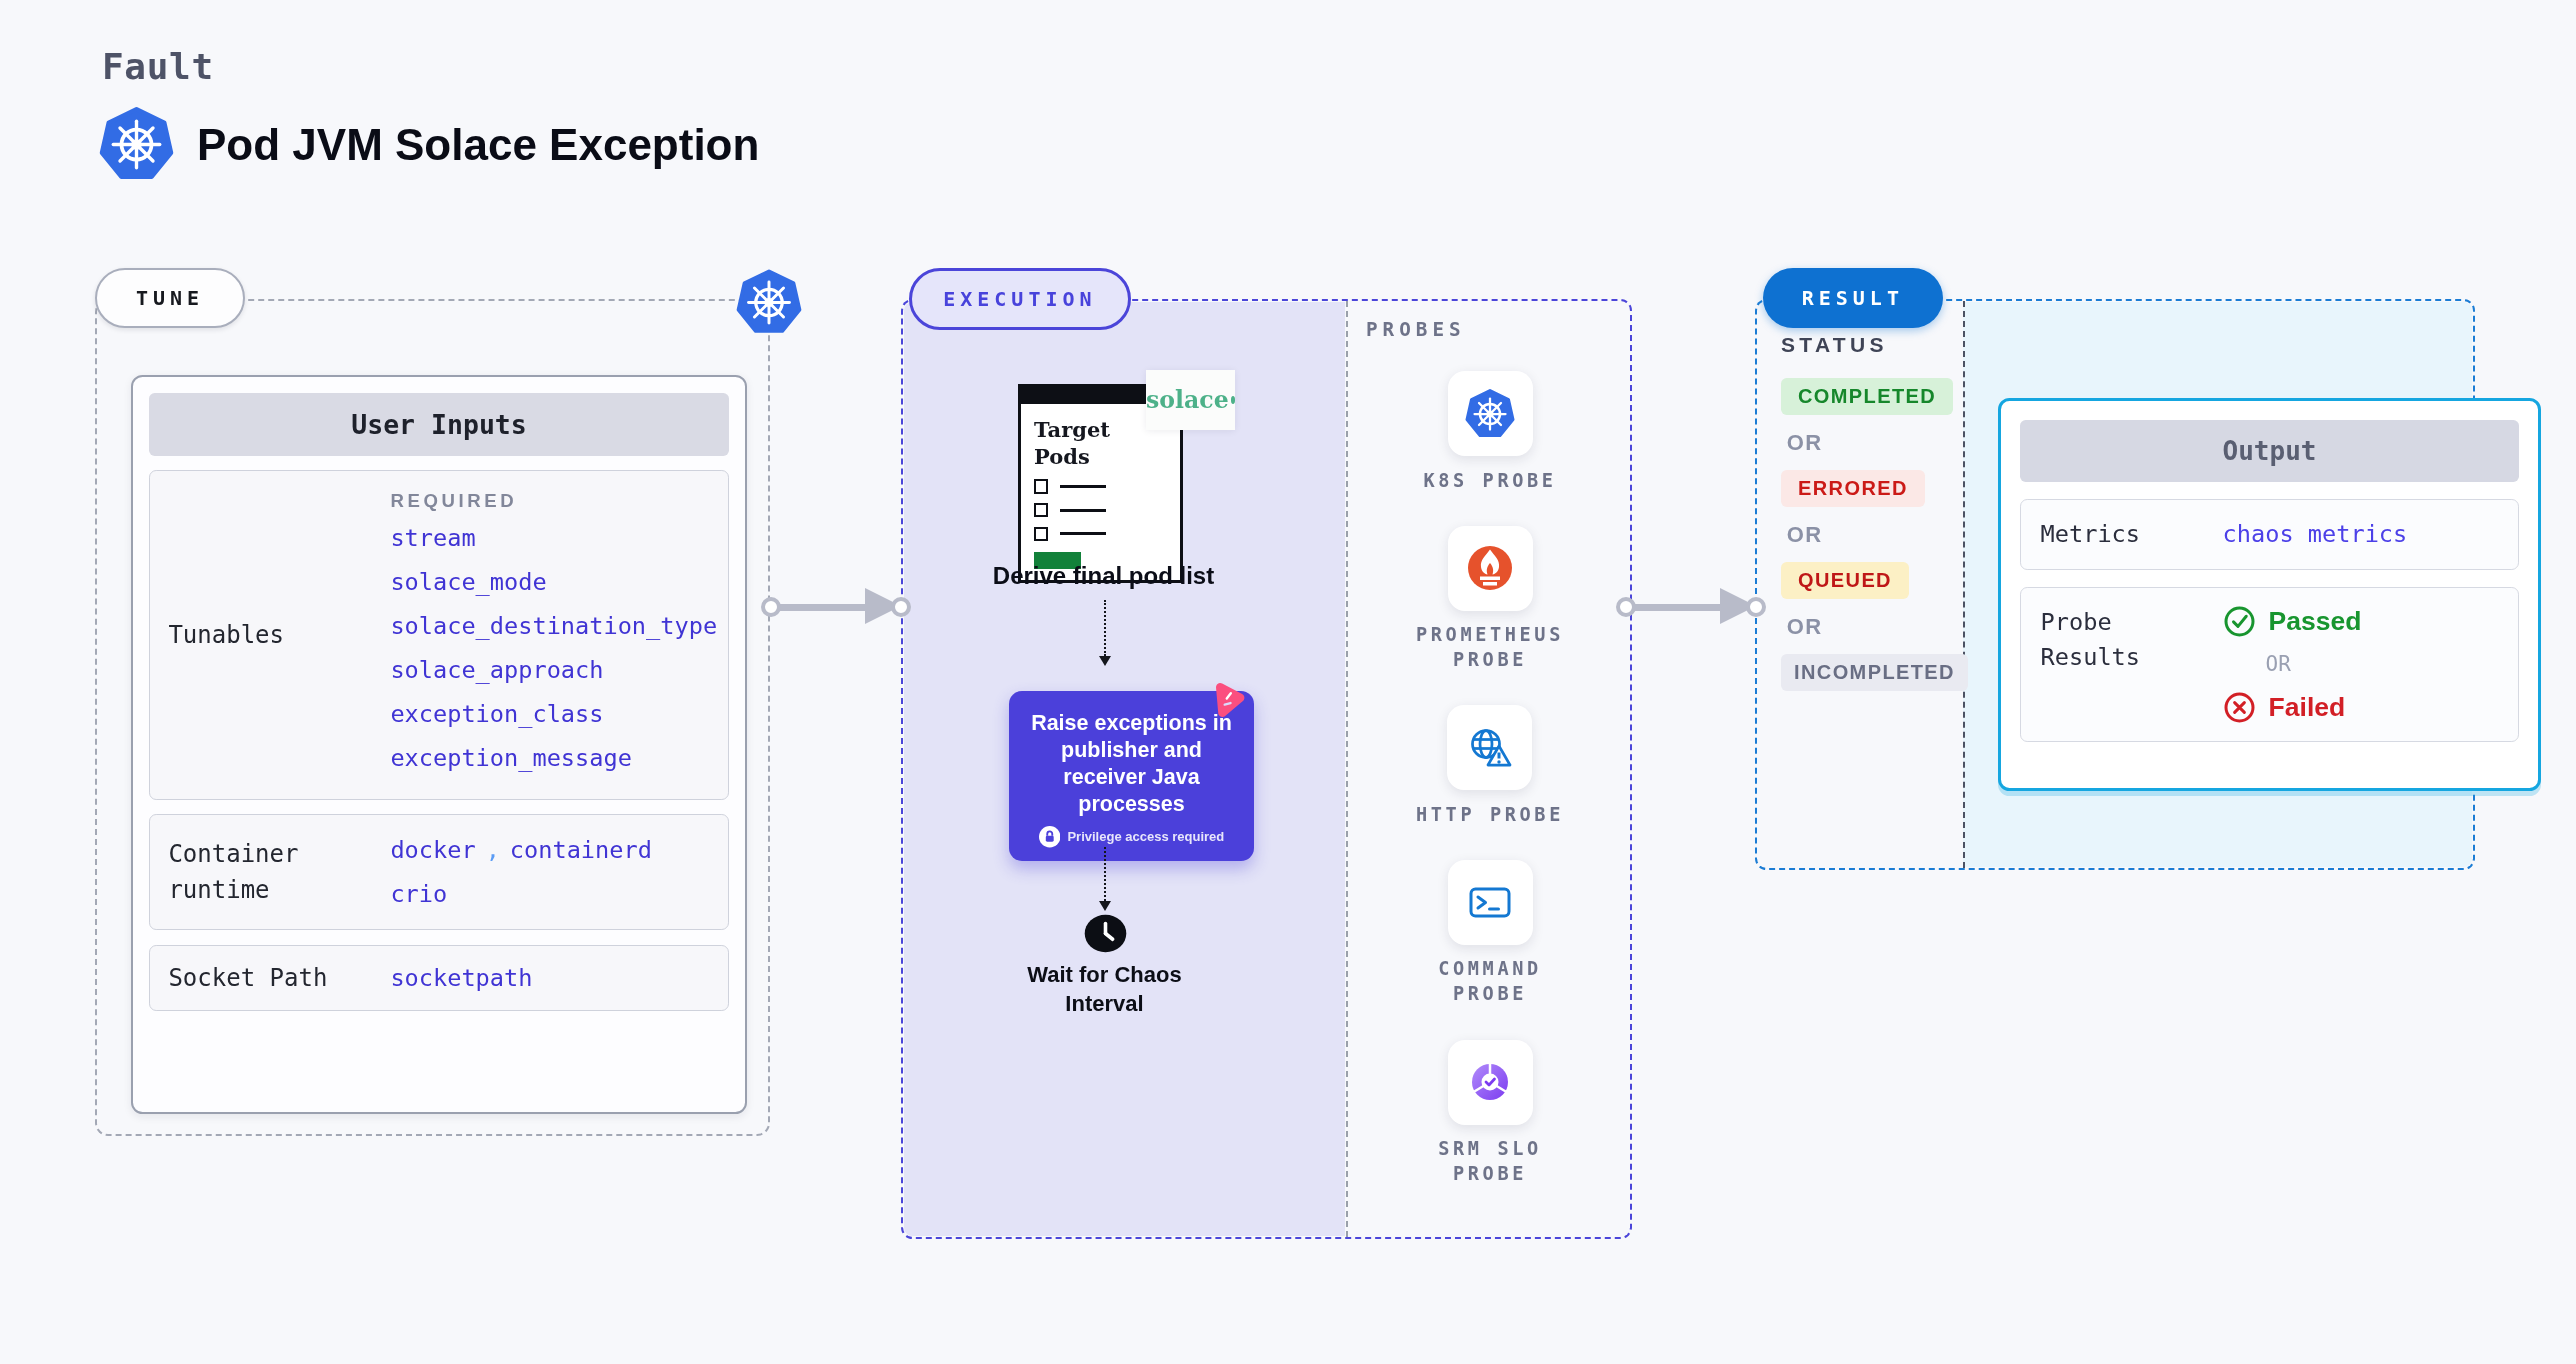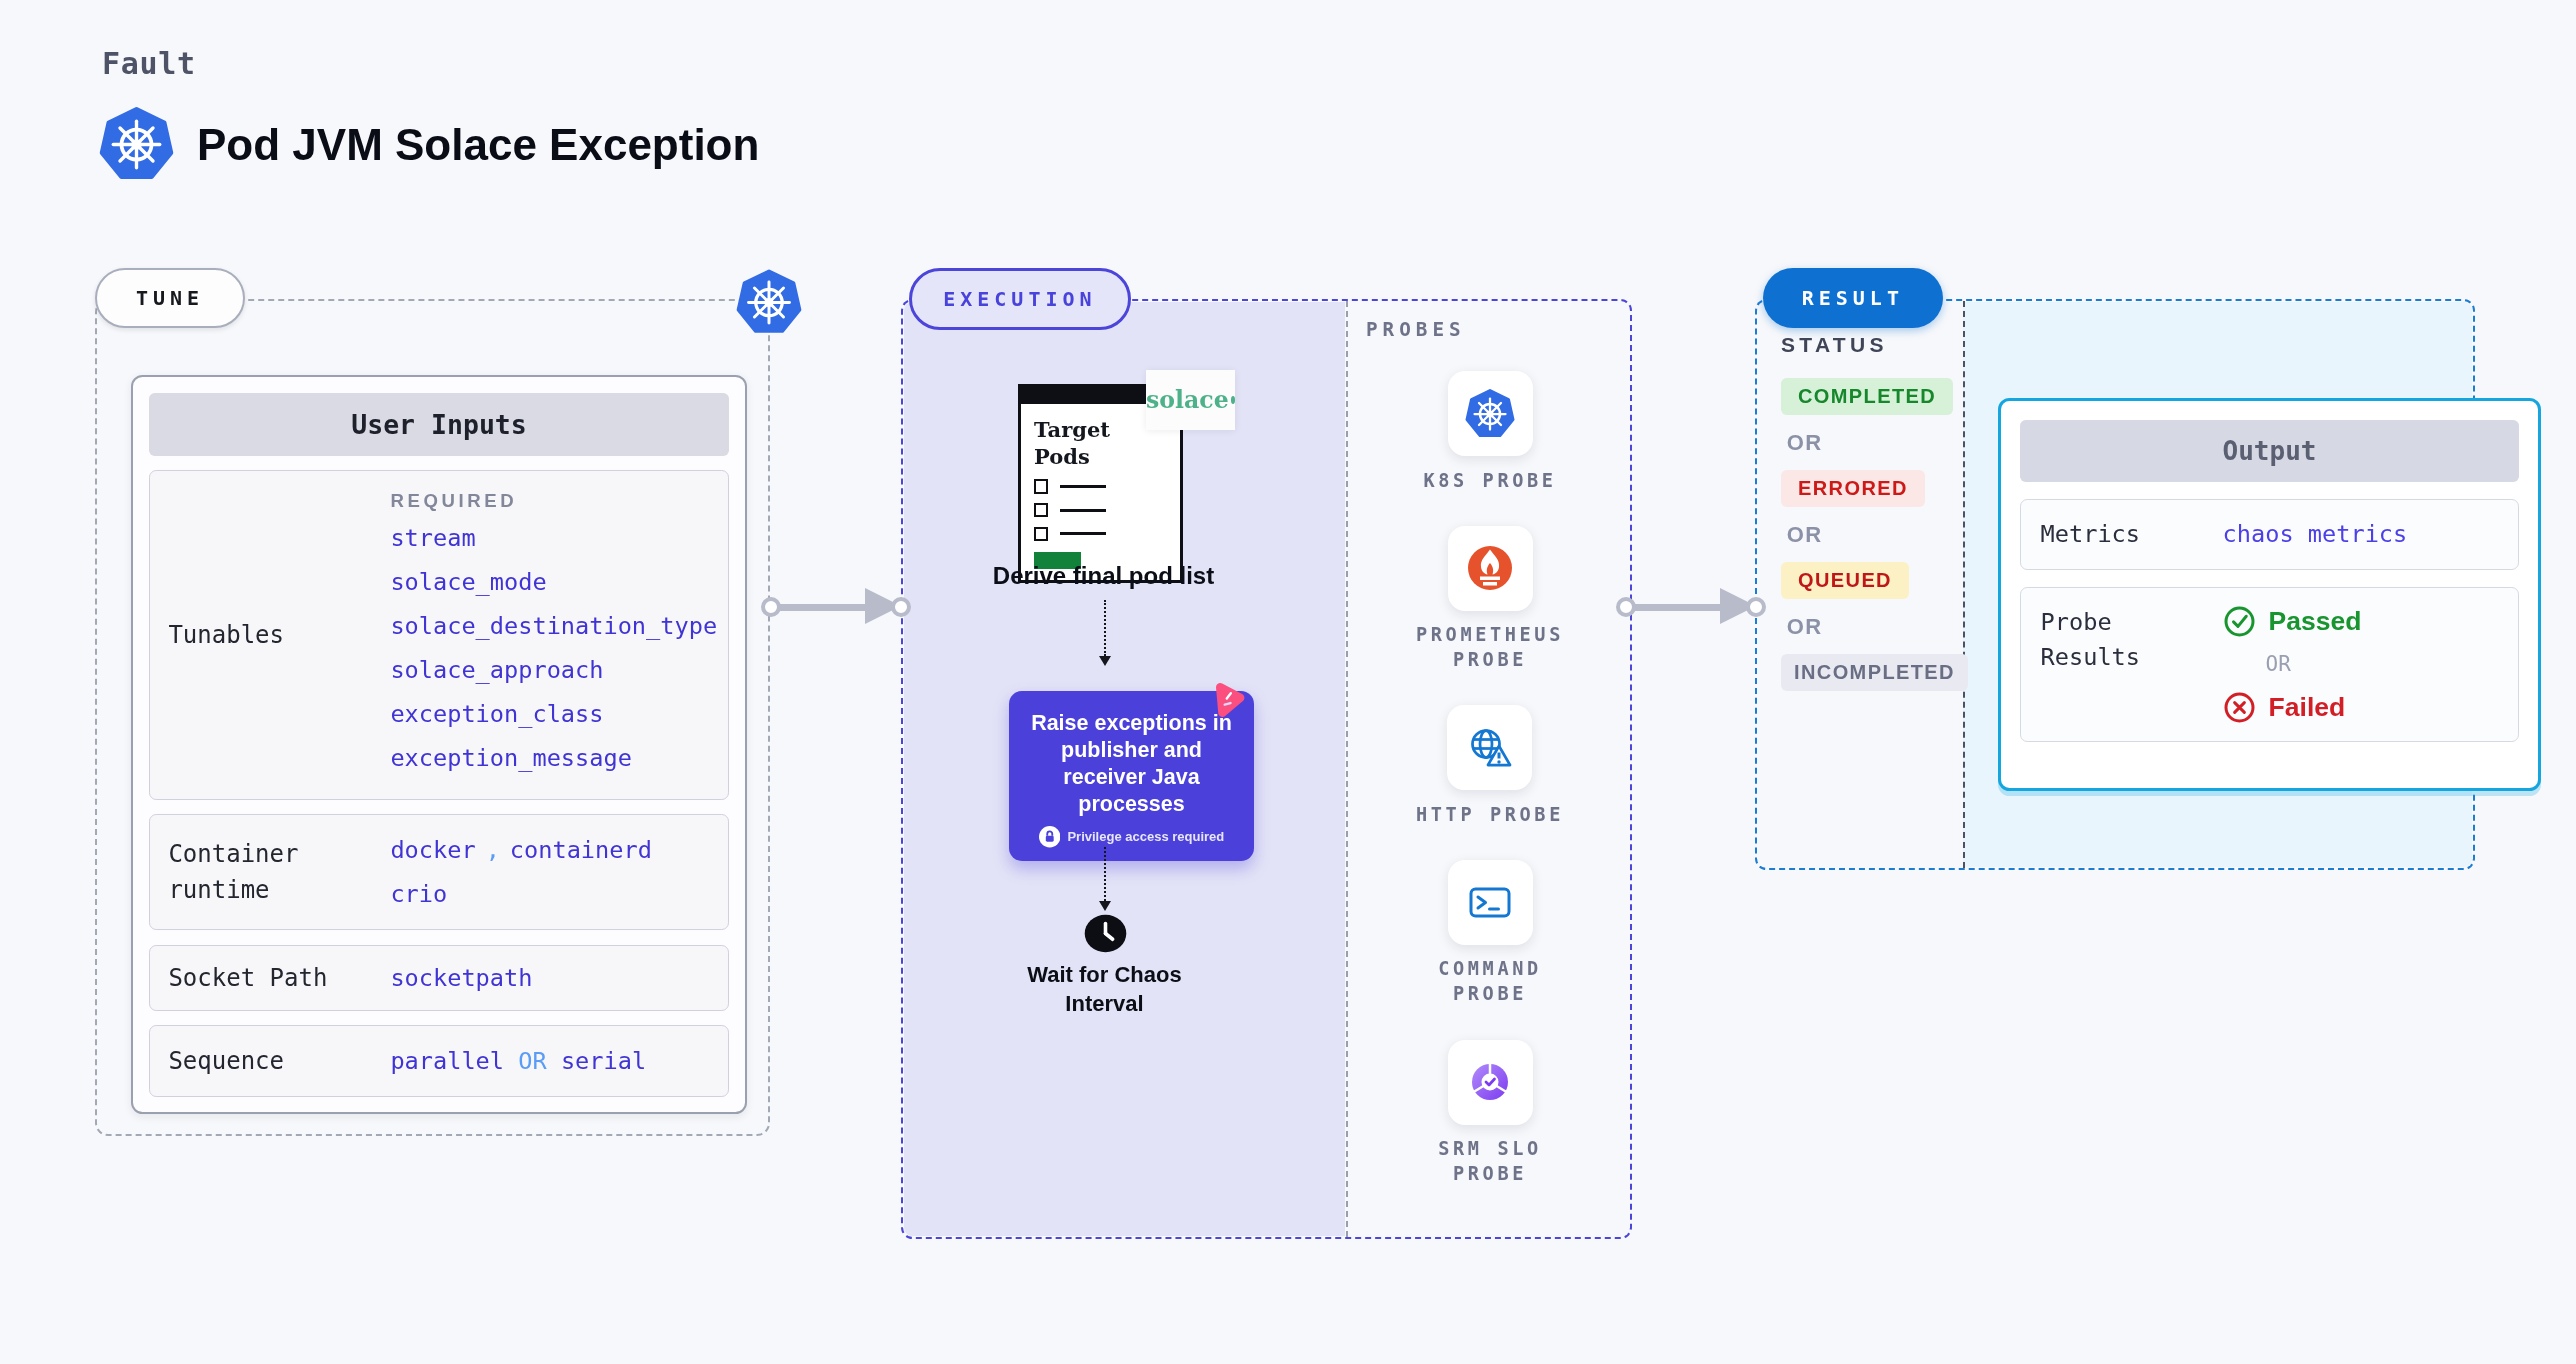--- a/index.html
+++ b/index.html
@@ -5,21 +5,21 @@
   * { box-sizing: border-box; margin: 0; padding: 0; }
   html,body { margin:0; background:#f7f8fb; }
   #canvas {
     position: relative; width: 2576px; height: 1365px;
     background: #f7f8fb; overflow: hidden;
     font-family: "Liberation Sans", sans-serif; color:#0a0c16;
   }
 
   
   .kicker { position:absolute; left:102px; top:46px; font-family:"DejaVu Sans Mono",monospace;
-            font-size:30px; font-weight:600; color:#4e5367; letter-spacing:0.7px;}
+            font-size:36px; font-weight:600; color:#4e5367; letter-spacing:0.7px;}
   .header-row { position:absolute; left:99px; top:106px; display:flex; align-items:center; gap:23px; }
   .header-k8s { width:75px; height:77px; }
   .title { font-size:44px; font-weight:800; color:#0a0c16; }
 
   
   .tune-box { position:absolute; left:95px; top:299px; width:675px; height:837px;
               border:2.9px dashed #a3a8b5; border-radius:13px; }
   .exec-box { position:absolute; left:901px; top:299px; width:731px; height:940px;
               border:2.9px dashed #4b45d9; border-radius:11.5px; }
   .result-box { position:absolute; left:1755px; top:299px; width:720px; height:571px;
@@ -228,30 +228,20 @@
         </div>
       </div>
 
       <div class="row socket-row">
         <div class="row-label">Socket Path</div>
         <div class="row-vals">
             <div class="val">socketpath</div>
           </div>
       </div>
 
-      <div class="row seq-row">
-        <div class="row-label">Sequence</div>
-        <div class="row-vals">
-          <div class="val">
-            <span>parallel</span>
-            <span class="lightblue">OR</span>
-            <span>serial</span>
-          </div>
-        </div>
-      </div>
     </div>
   </div>
 
   <div class="h-arrow" style="left:761px">
     <div class="h-line"></div>
     <div class="h-tri"></div>
     <div class="h-dot left"></div>
     <div class="h-dot right"></div>
   </div>
   <div class="h-arrow" style="left:1616px">

